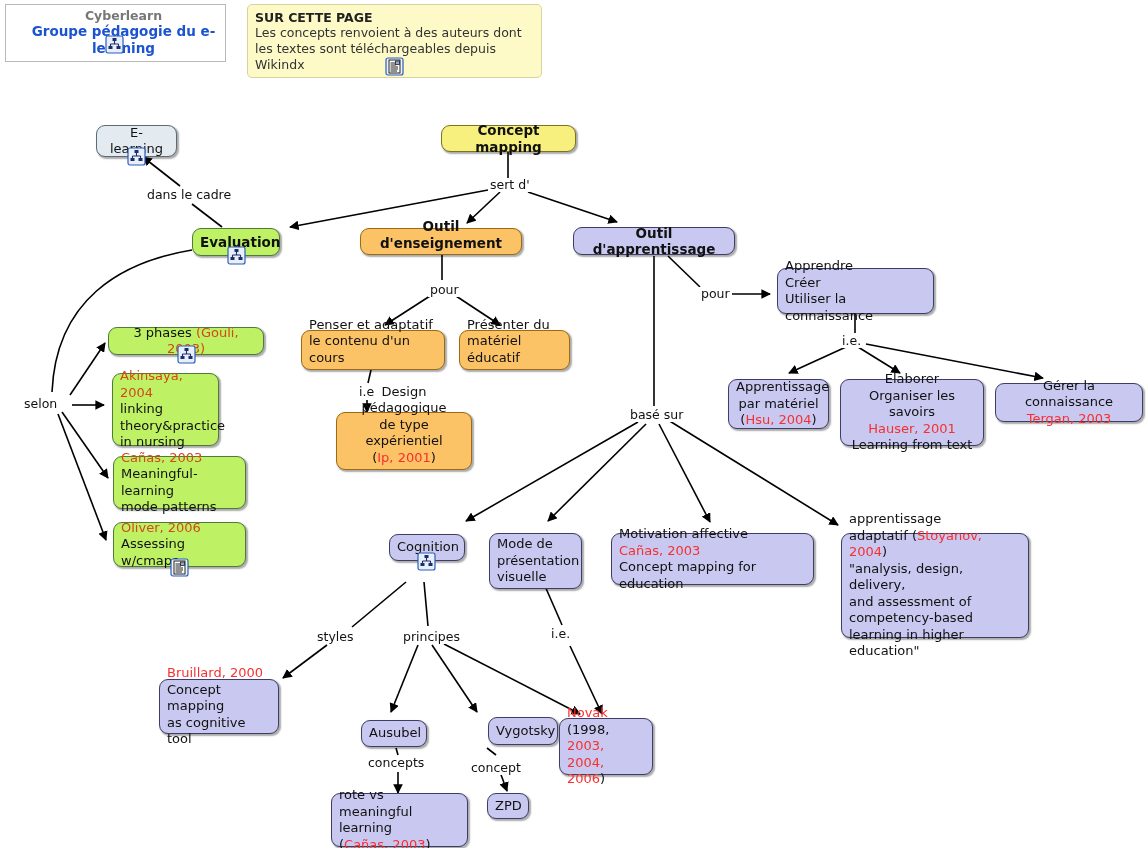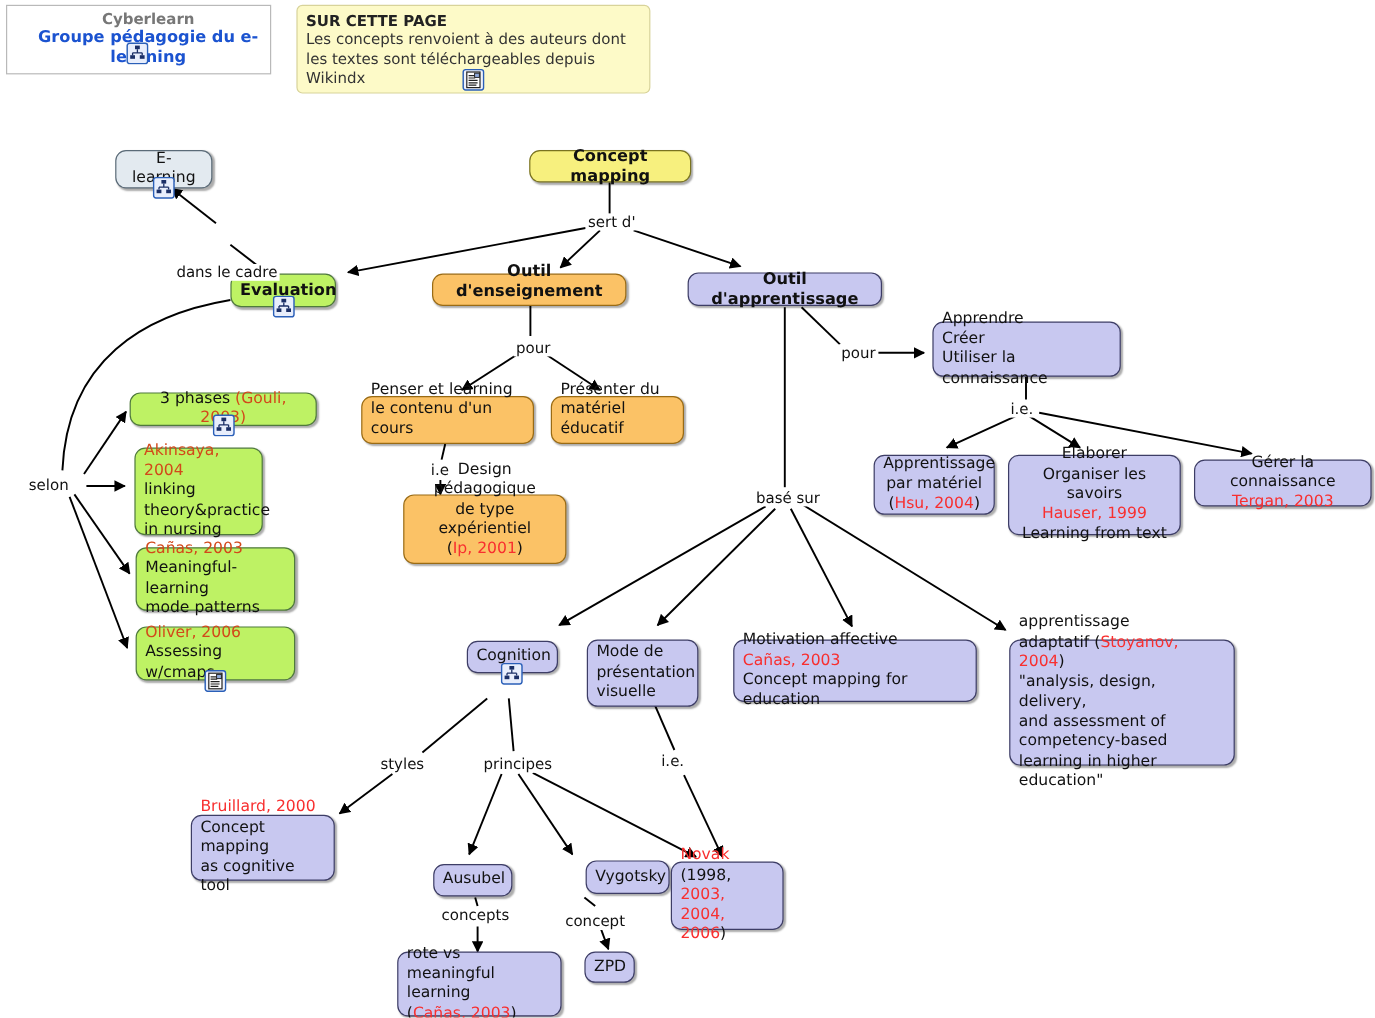--- a/index.html
+++ b/index.html
@@ -244,21 +244,21 @@
     <svg viewBox="0 0 19 19">
         <rect x="1" y="1" width="17" height="17" rx="2" fill="#eef2fb" stroke="#2a5fb8" stroke-width="1.2"></rect>
         <rect x="4" y="3" width="11" height="13" fill="#fff" stroke="#222" stroke-width="1"></rect>
         <path d="M5.5 6 H11 M5.5 8 H11 M5.5 10 H13 M5.5 12 H13 M5.5 14 H12" stroke="#222" stroke-width="1"></path>
         <rect x="10.5" y="4" width="4" height="3.5" fill="#8fa8d8" stroke="#222" stroke-width=".8"></rect>
       </svg>
   </span>
 
   <div class="node n-orange left" style="left:301px;top:330px;width:144px;height:40px;">
     <span class="txt left">
-      <span>Penser et learning</span><br>
+      <span>Penser et adaptatif</span><br>
       <span>le contenu d'un cours</span>
     </span>
   </div>
 
   <div class="node n-orange left" style="left:459px;top:330px;width:111px;height:40px;">
     <span class="txt left">
       <span>Présenter du</span><br>
       <span>matériel éducatif</span>
     </span>
   </div>
@@ -284,21 +284,21 @@
       <span>Apprentissage</span><br>
       <span>par matériel</span><br>
       <span>(</span><span class="cite-red">Hsu, 2004</span><span>)</span>
     </span>
   </div>
 
   <div class="node n-purple" style="left:840px;top:379px;width:144px;height:67px;">
     <span class="txt">
       <span>Elaborer</span><br>
       <span>Organiser les savoirs</span><br>
-      <span class="cite-red">Hauser, 1999</span><br>
+      <span class="cite-red">Hauser, 2001</span><br>
       <span>Learning from text</span>
     </span>
   </div>
 
   <div class="node n-purple" style="left:995px;top:383px;width:148px;height:39px;">
     <span class="txt">
       <span>Gérer la connaissance</span><br>
       <span class="cite-red">Tergan, 2003</span>
     </span>
   </div>
@@ -372,21 +372,21 @@
       <span>rote vs</span><br>
       <span>meaningful learning</span><br>
       <span>(</span><span class="cite-red">Cañas, 2003</span><span>)</span>
     </span>
   </div>
 
   <div class="node n-purple" style="left:487px;top:793px;width:42px;height:26px;">
     <span class="txt">ZPD</span>
   </div>
 
-  <div class="elabel" style="left:145px;top:188px;margin-top:32px;">dans le cadre</div>
+  <div class="elabel" style="left:145px;top:188px;">dans le cadre</div>
   <div class="elabel" style="left:488px;top:178px;">sert d'</div>
   <div class="elabel" style="left:22px;top:397px;">selon</div>
   <div class="elabel" style="left:428px;top:283px;">pour</div>
   <div class="elabel" style="left:699px;top:287px;">pour</div>
   <div class="elabel" style="left:357px;top:385px;">i.e</div>
   <div class="elabel" style="left:840px;top:334px;">i.e.</div>
   <div class="elabel" style="left:628px;top:408px;">basé sur</div>
   <div class="elabel" style="left:315px;top:630px;">styles</div>
   <div class="elabel" style="left:401px;top:630px;">principes</div>
   <div class="elabel" style="left:549px;top:627px;">i.e.</div>

